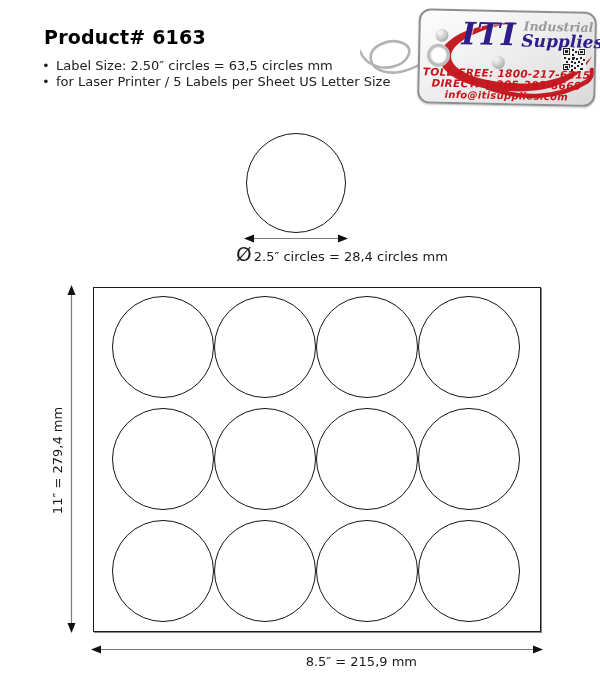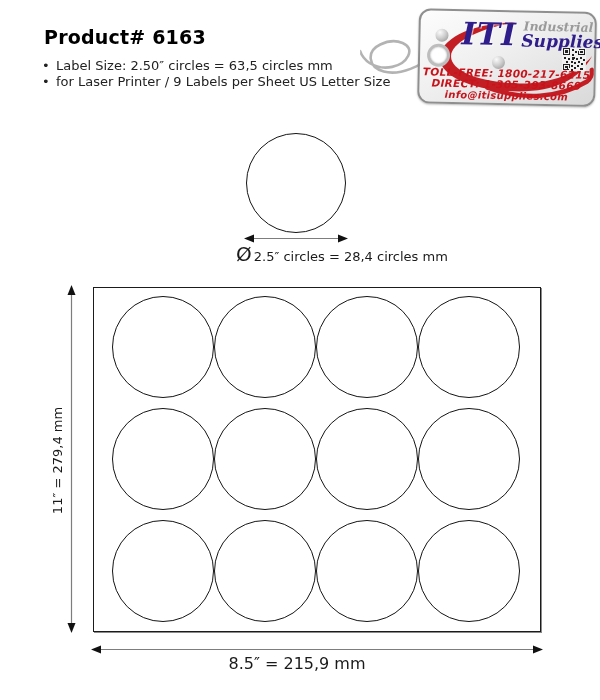--- a/index.html
+++ b/index.html
@@ -81,32 +81,32 @@
     position:absolute;width:102px;height:102px;border:1.5px solid #141414;
     border-radius:50%;box-sizing:border-box;background:#fff;
   }
   .vdim-svg{position:absolute;left:65px;top:285px;width:13px;height:348px;}
   .hdim-svg{position:absolute;left:91px;top:643px;width:452px;height:13px;}
   .vdim-label{
     position:absolute;left:-23px;top:453px;width:160px;text-align:center;
     transform:rotate(-90deg);font-size:13px;color:#1a1a1a;white-space:nowrap;
   }
   .hdim-label{
-    position:absolute;left:177px;top:654px;width:240px;text-align:center;
-    font-size:16px;color:#1a1a1a;white-space:nowrap;
+    position:absolute;left:177px;top:654px;width:240px;text-align:right;
+    font-size:13px;color:#1a1a1a;white-space:nowrap;
   }
   svg{display:block;}
 </style>
 </head>
 <body>
 
 <div class="page-title">Product# 6163</div>
 <ul class="bullet-list">
   <li>Label Size: 2.50″ circles = 63,5 circles mm</li>
-  <li>for Laser Printer / 9 Labels per Sheet US Letter Size</li>
+  <li>for Laser Printer / 5 Labels per Sheet US Letter Size</li>
 </ul>
 
 <div class="logo-group">
   <svg class="wire-svg" viewBox="0 0 84 62">
     <path d="M76,30 C62,44 40,54 24,50 C8,46 6,30 20,23 C36,15 54,22 48,34 C43,45 24,50 10,42 C4,38 1,33 0,30" fill="none" stroke="#b3b3b3" stroke-width="2.6" stroke-linecap="round"></path>
     <path d="M76,30 C70,24 66,22 62,23" fill="none" stroke="#a6a6a6" stroke-width="2.6" stroke-linecap="round"></path>
   </svg>
   <div class="tag">
     <svg class="swoosh-svg" viewBox="0 0 174 91">
       <path d="M95,10 C50,12 20,28 20,47 C20,66 55,80 100,79 C135,78 160,66 172,42 C158,60 130,71 100,71 C60,71 32,60 31,46 C30,32 58,17 95,10 Z" fill="#c41e25"></path>

